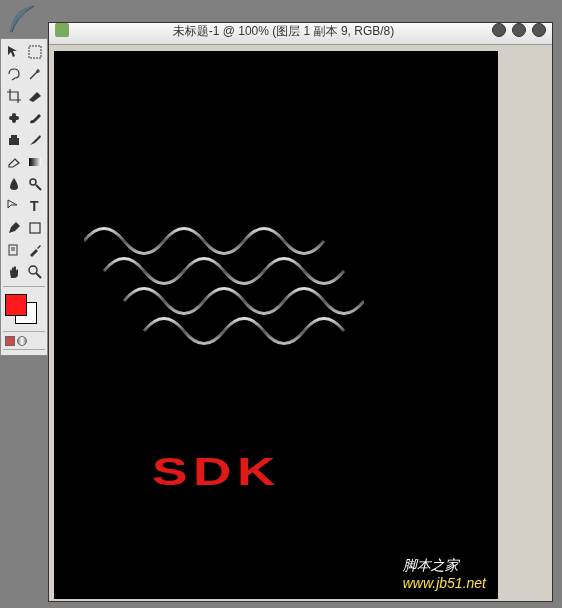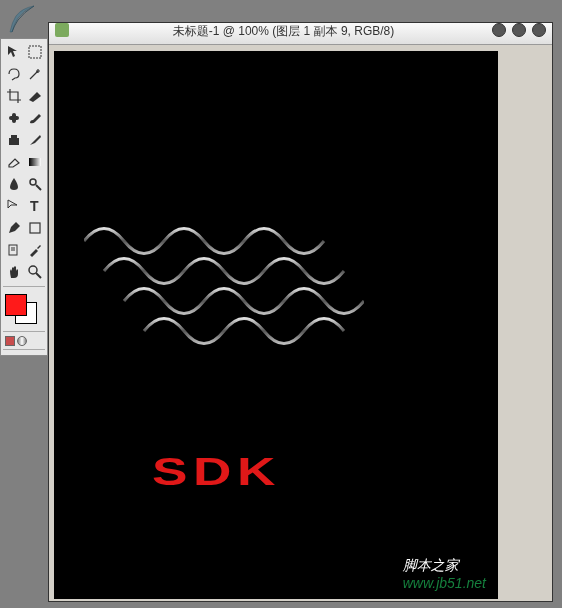--- a/index.html
+++ b/index.html
@@ -30,21 +30,21 @@
 .win-btn { width: 14px; height: 14px; border-radius: 50%; background: #555; border: 1px solid #333; }
 
 .canvas-area { position: absolute; top: 28px; left: 5px; width: 444px; height: 548px; background: #000; overflow: hidden; }
 
 .waves { position: absolute; top: 160px; left: 30px; width: 280px; }
 .waves svg { width: 280px; height: 140px; }
 
 .sdk-text { position: absolute; top: 400px; left: 98px; font-size: 38px; font-weight: 700; color: #e01818; letter-spacing: 4px; font-family: 'Arial Black', sans-serif; transform: scaleX(1.4); transform-origin: left; }
 
 .watermark { position: absolute; bottom: 8px; right: 12px; color: #fff; font-size: 14px; font-style: italic; }
-.watermark-url { font-size: 14px; color: #15803d; font-style: italic; }
+.watermark-url { font-size: 14px; color: #fde047; font-style: italic; }
 </style>
 </head>
 <body>
 
 <div class="feather-icon">
 <svg viewBox="0 0 36 36">
       <path d="M30 4 Q18 6 12 14 Q8 20 6 30 L8 30 Q10 22 14 16 Q20 8 30 4 Z" fill="#5a7a8a" stroke="#3a5a6a" stroke-width="0.5"></path>
       <path d="M30 4 Q20 10 14 18 Q10 24 8 30" stroke="#2a4a5a" stroke-width="0.8" fill="none"></path>
     </svg>
 </div>

